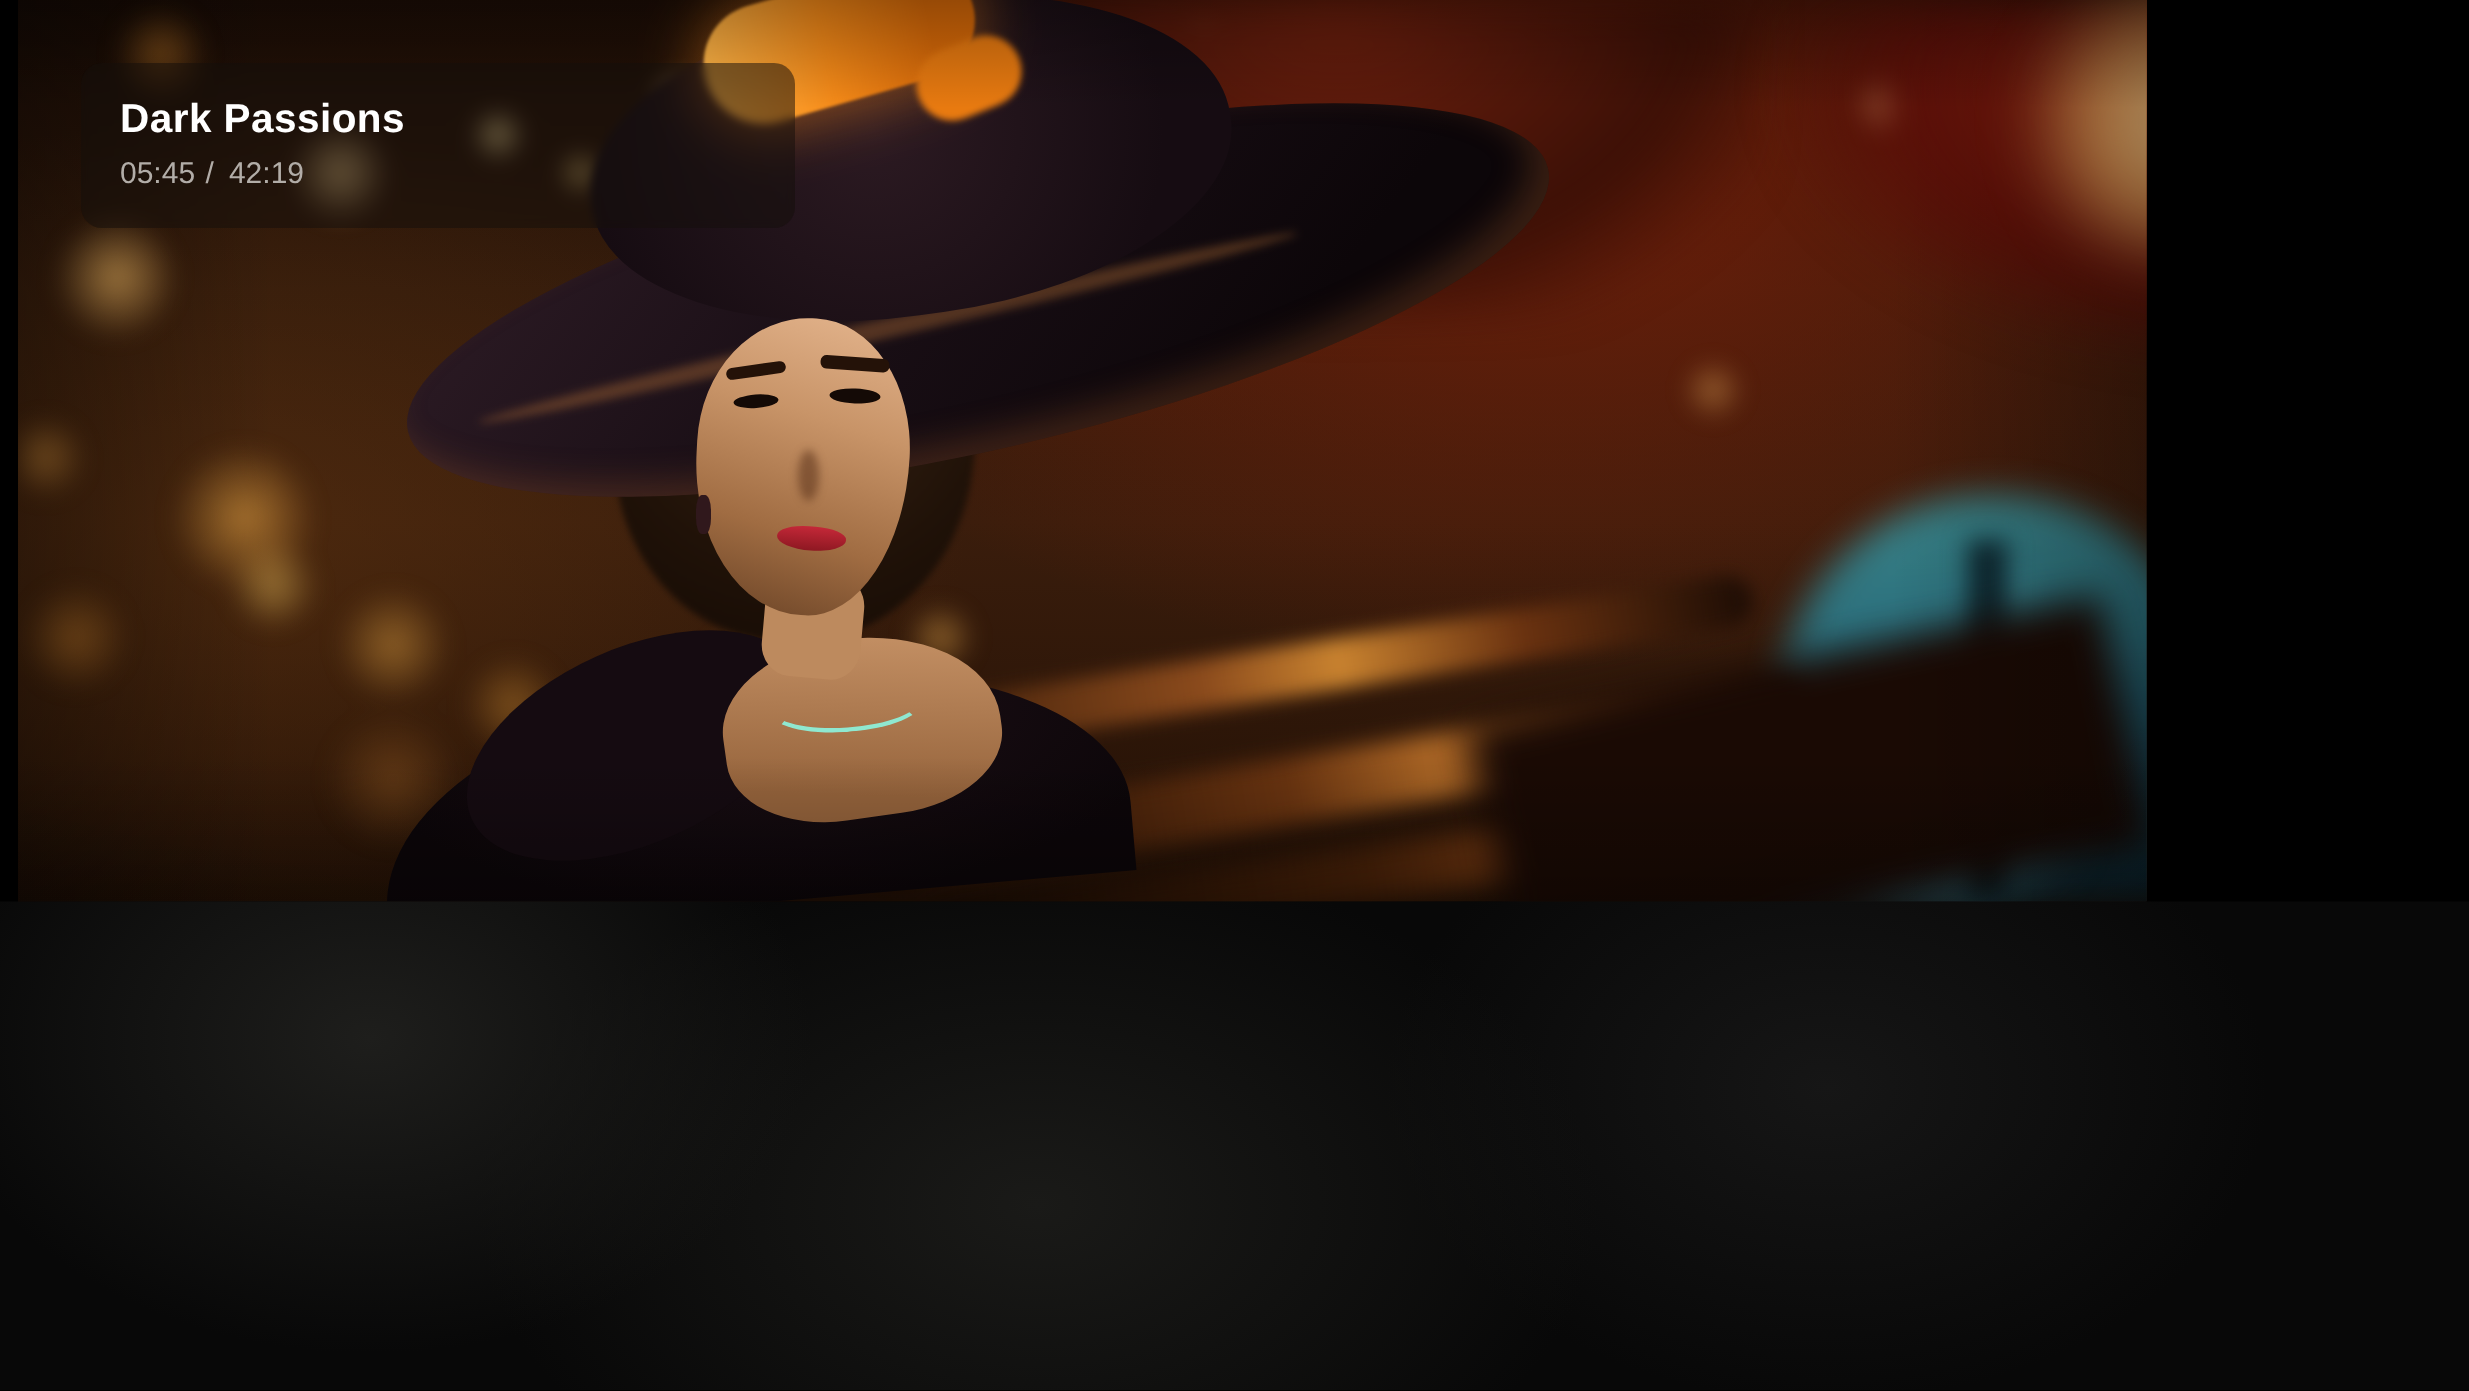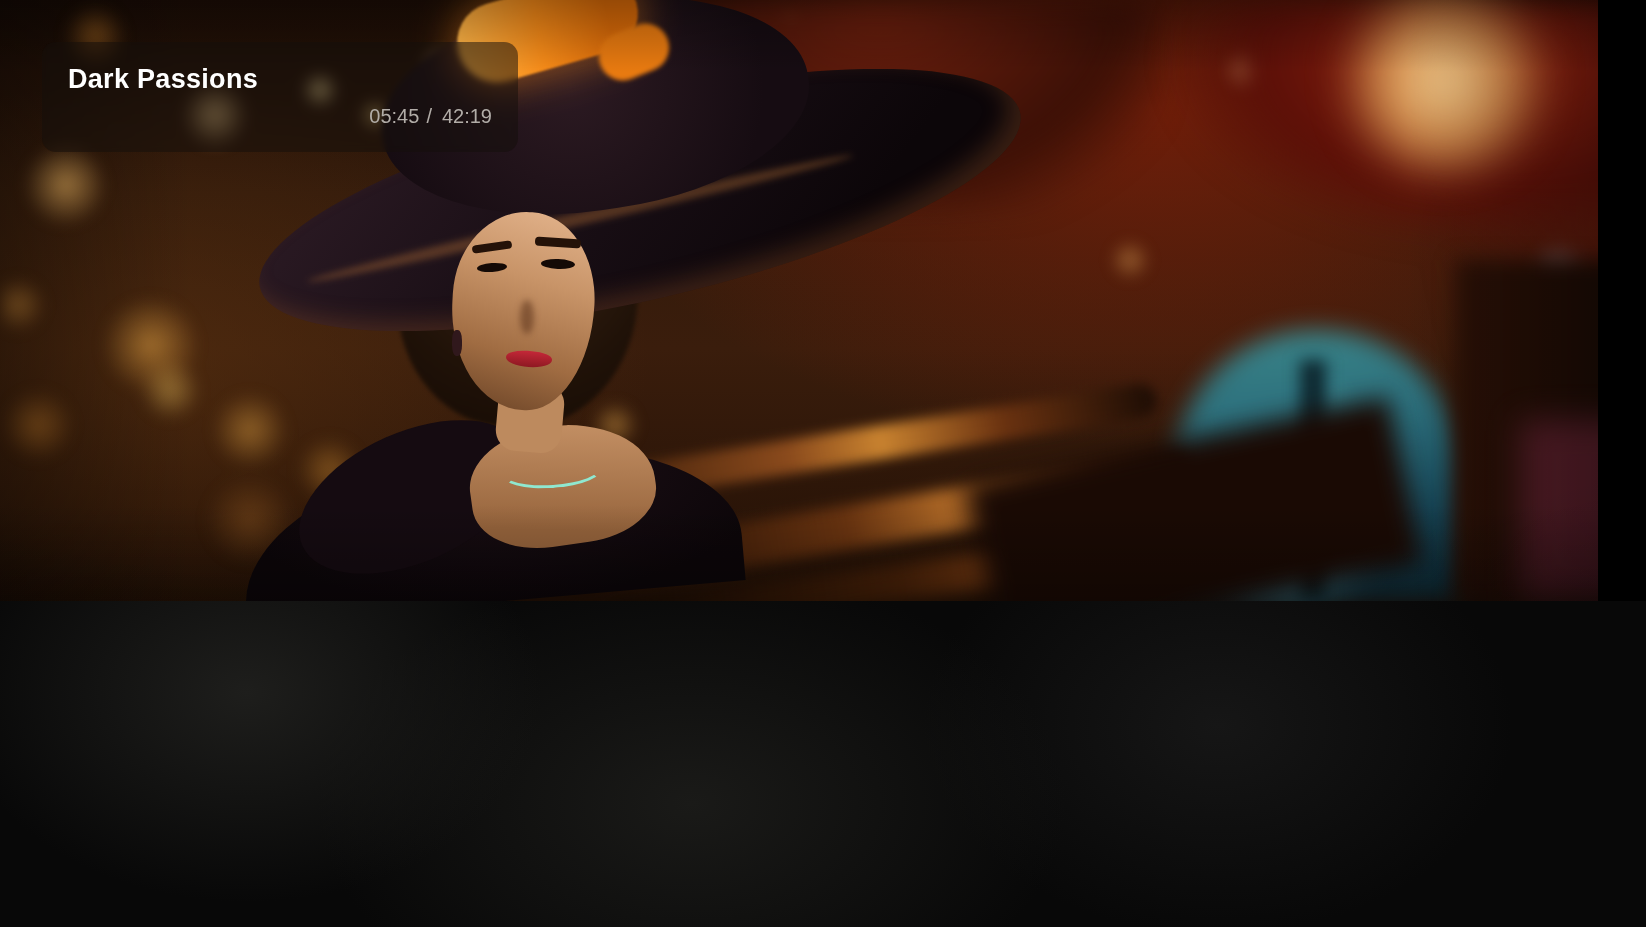--- a/index.html
+++ b/index.html
@@ -1,21 +1,21 @@
 <!DOCTYPE html>
 <html><head>
 <meta charset="utf-8">
 <style>
   * { margin:0; padding:0; box-sizing:border-box; }
   html,body { background:#000; }
   body { font-family:"Liberation Sans", sans-serif; }
   .player { position:relative; width:1646px; height:927px; overflow:hidden; background:#000; }
 
   
-  .video-area { position:absolute; left:0; top:0; width:1598px; height:601px; overflow:hidden;
+  .video-area { position:absolute; left:12px; top:0; width:1419px; height:601px; overflow:hidden;
     background:
       radial-gradient(ellipse 900px 520px at 72% 18%, rgba(125,32,10,.85), transparent 65%),
       radial-gradient(ellipse 700px 400px at 10% 60%, rgba(90,50,16,.55), transparent 70%),
       linear-gradient(180deg, #1c0d05 0%, #321a0b 32%, #3a1d0c 58%, #221005 100%); }
   .layer { position:absolute; }
   .bokeh { inset:0; filter:blur(7px); background:
       radial-gradient(circle 60px at 65px 185px, #e8b05ecc, transparent 70%),
       radial-gradient(circle 70px at 150px 345px, #d8983fb0, transparent 70%),
       radial-gradient(circle 52px at 38px 425px, #b87428a0, transparent 70%),
       radial-gradient(circle 48px at 215px 115px, #f2cf8ebb, transparent 70%),
@@ -110,21 +110,21 @@
       radial-gradient(ellipse 130% 110% at 45% 40%, transparent 55%, rgba(0,0,0,.42) 100%),
       linear-gradient(90deg, rgba(0,0,0,.35) 0%, transparent 12%, transparent 88%, rgba(0,0,0,.28) 100%),
       linear-gradient(180deg, rgba(0,0,0,.3) 0%, transparent 12%, transparent 84%, rgba(0,0,0,.3) 100%); }
 
   
   .info-overlay { position:absolute; left:42px; top:42px; width:476px; border-radius:14px;
     background:rgba(22,16,12,.52); -webkit-backdrop-filter:blur(3px); backdrop-filter:blur(3px);
     padding:22px 26px 24px; color:#fff; z-index:5; }
   .info-title { font-size:27px; font-weight:bold; letter-spacing:.3px; }
   .info-subtitle { margin-top:9px; font-size:25px; color:#e9e5e1; }
-  .info-time { margin-top:10px; font-size:20px; color:#b2ada8;text-align:right; }
+  .info-time { margin-top:10px; font-size:20px; color:#b2ada8; }
   .info-time .sep { margin:0 10px 0 7px; }
 
   
   .controls { position:absolute; left:0; top:601px; width:1646px; height:326px;
     background:
       radial-gradient(420px 300px at 15% 28%, #1e1e1c, transparent 70%),
       radial-gradient(520px 330px at 42% 62%, #1a1a18, transparent 72%),
       radial-gradient(420px 300px at 74% 38%, #161616, transparent 70%),
       #080808; }
 </style>

